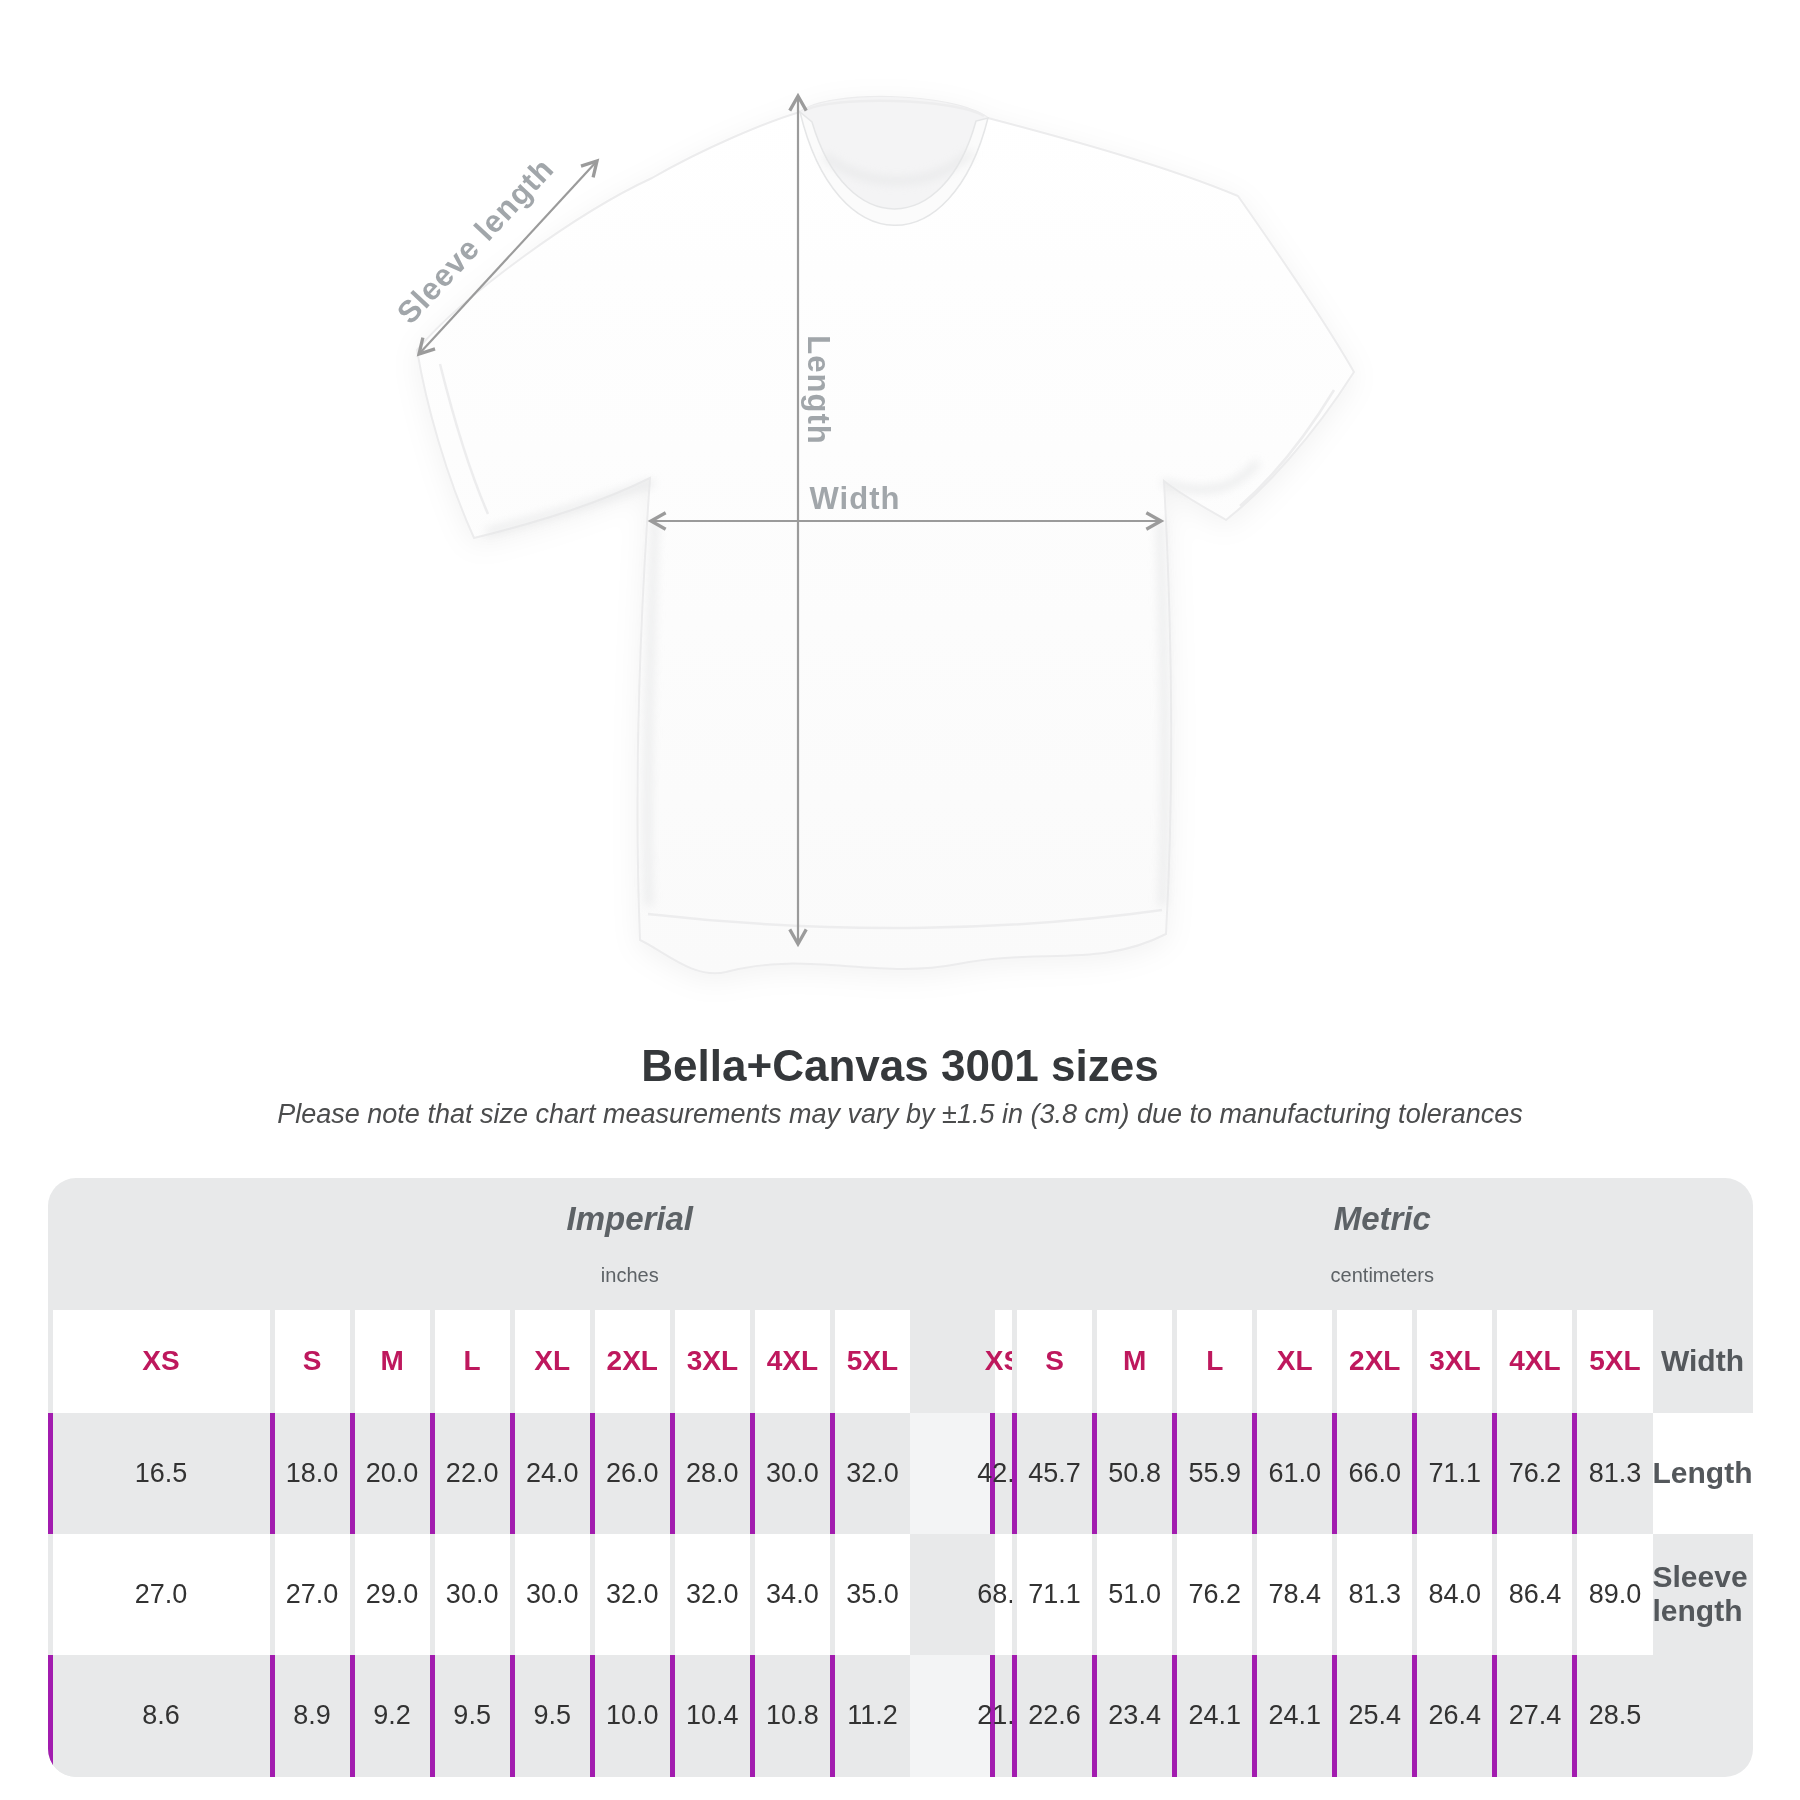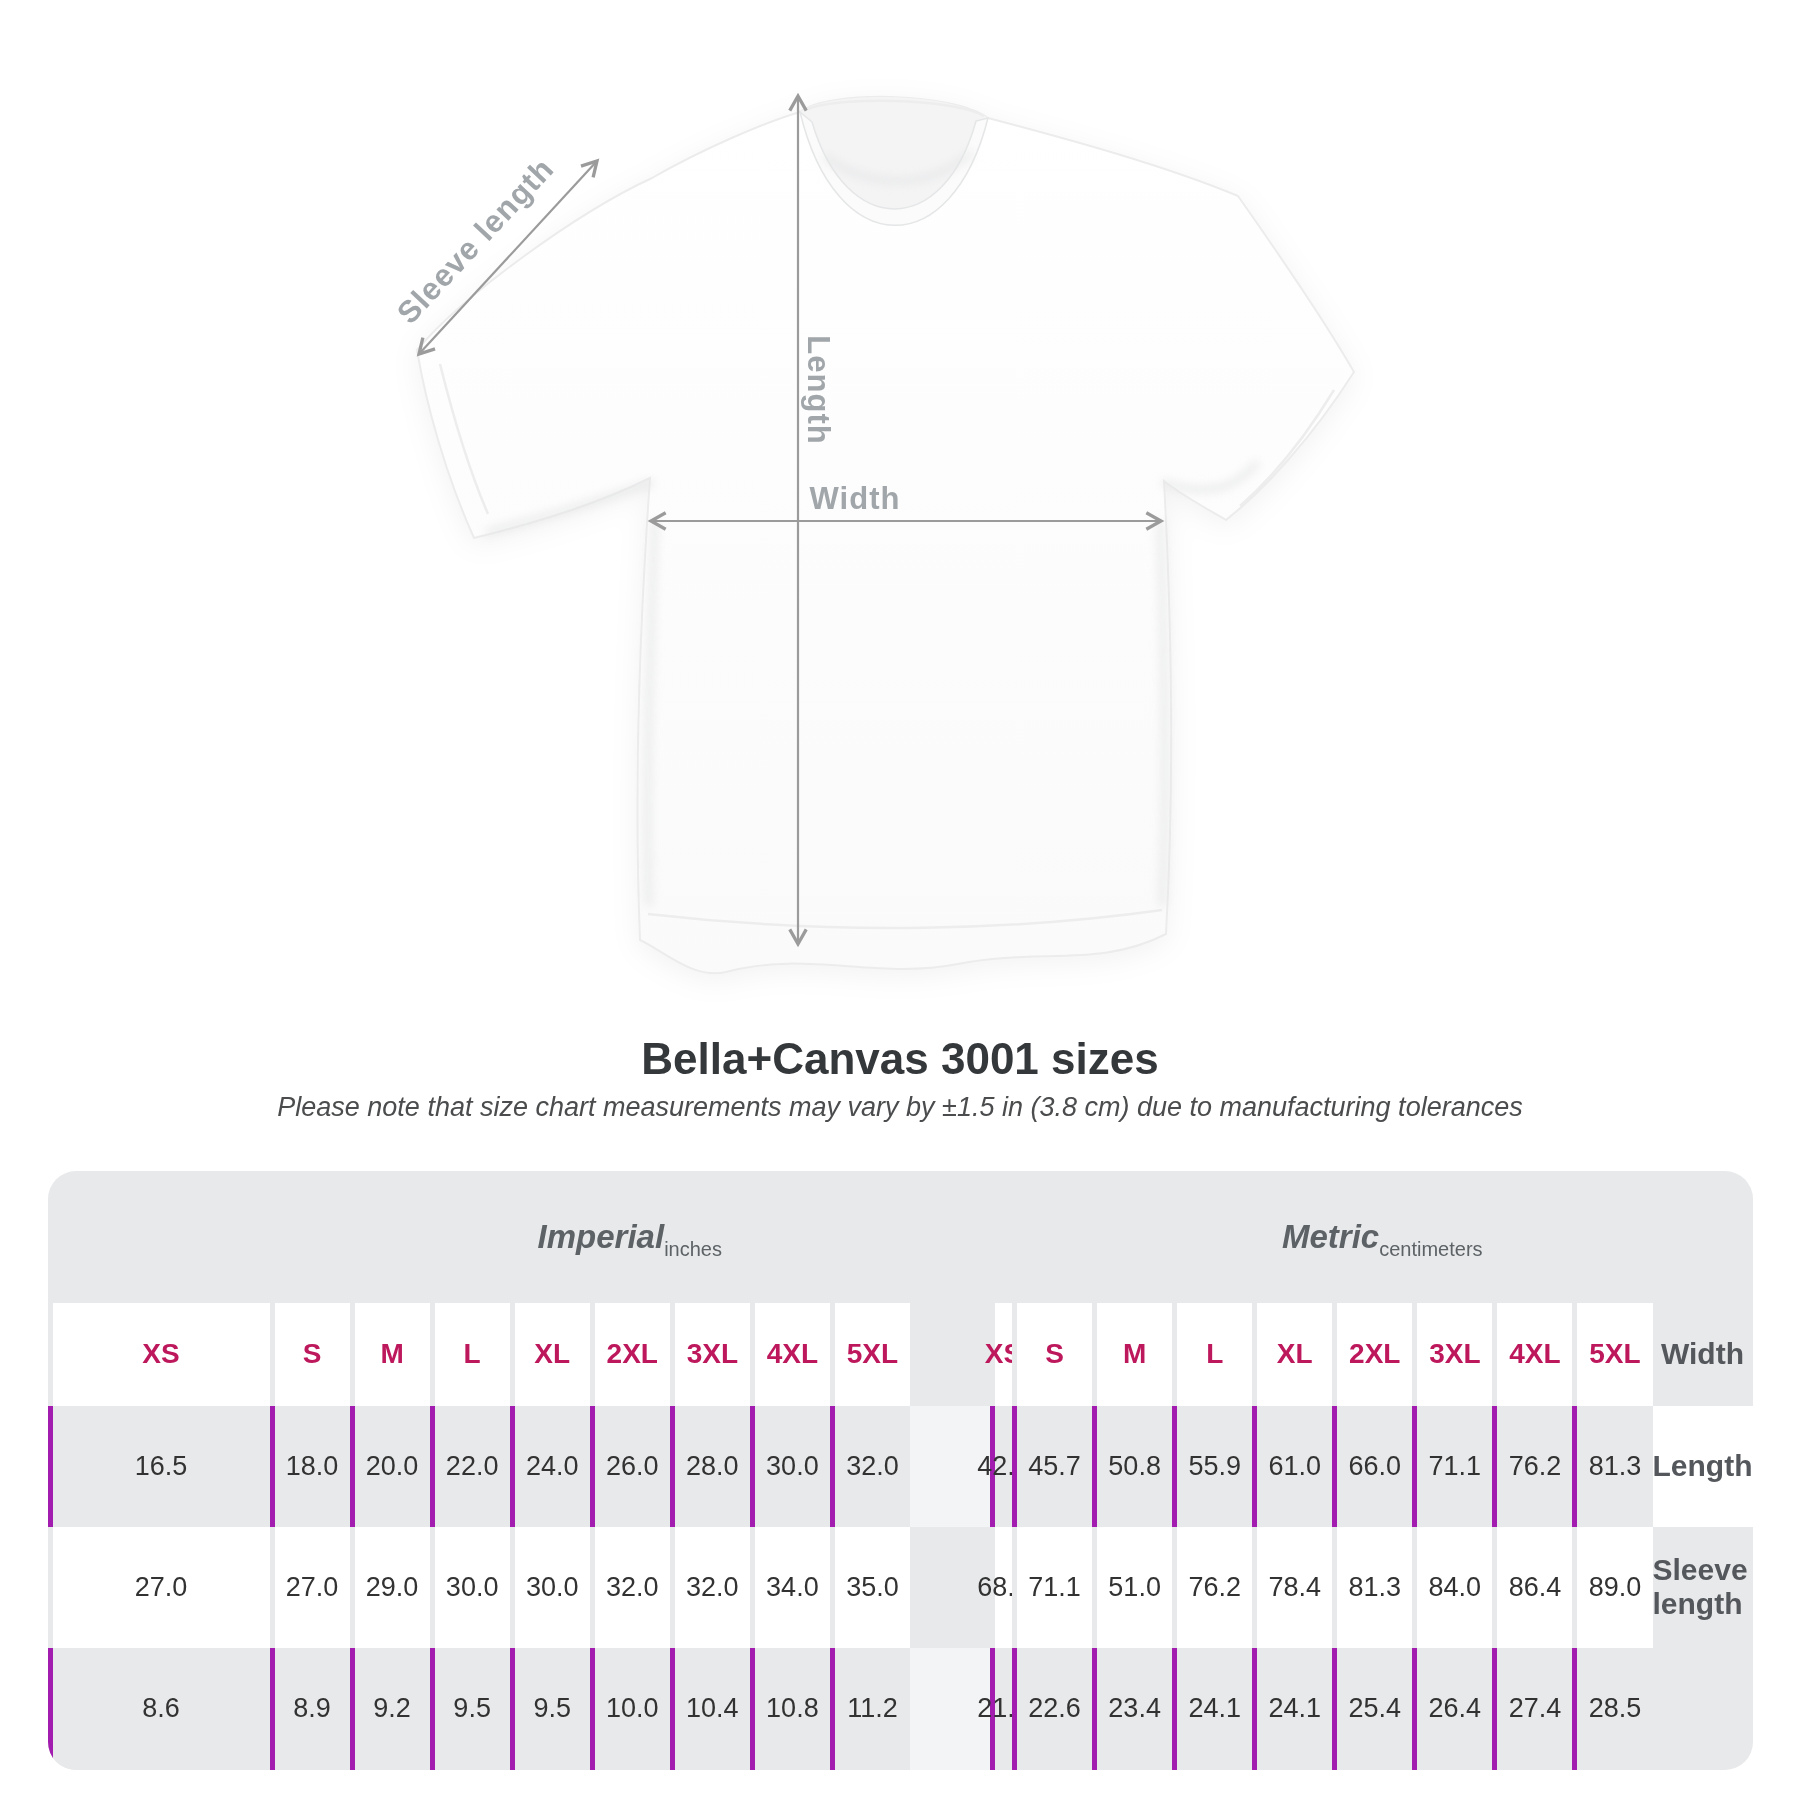--- a/index.html
+++ b/index.html
@@ -12,35 +12,35 @@
   .diagram{position:relative;width:1800px;height:1010px;}
   .diagram svg{position:absolute;inset:0;}
   .shirt-body{filter:drop-shadow(0 6px 14px rgba(0,0,0,0.05));}
   .diagram-label{
     font-family:"Liberation Sans","DejaVu Sans",sans-serif;
     font-weight:bold;font-size:31px;letter-spacing:1px;fill:#a1a6aa;
   }
   
   .title-block{text-align:center;}
   .page-title{
-    margin:27px 0 0 0;font-size:44px;line-height:1;font-weight:bold;color:#35383b;
+    margin:34px 0 0 0;font-size:44px;line-height:1;font-weight:bold;color:#35383b;
   }
   .note{
     margin:10px 0 0 0;font-size:27px;line-height:1.25;font-style:italic;color:#4b4c4d;
   }
   
   .size-table{
     width:1705px;margin:46px auto 0 auto;
     background:#e8e9ea;border-radius:28px;overflow:hidden;
     display:grid;
     grid-template-columns:222px repeat(9,1fr) 22px repeat(9,1fr);
     grid-template-rows:132px 103px 121px 121px 122px;
   }
   .span9{grid-column:span 9;}
-  .sec{display:flex;flex-direction:row;align-items:center;justify-content:center;color:#5d6266;}
+  .sec{display:flex;flex-direction:column;align-items:center;justify-content:center;color:#5d6266;}
   .sec-name{font-size:33px;font-weight:bold;font-style:italic;}
   .sec-unit{font-size:20px;margin-top:26px;}
   .c{display:flex;align-items:center;justify-content:center;}
   .w{background:#ffffff;}                 
   .g{background:#e8e9ea;}                 
   .sepw{background:transparent;}          
   .sepg{background:#f3f4f5;}              
   .bw{border-left:5px solid #e8e9ea;}     
   .bg{border-left:5px solid #a21caf;}     
   .hdr{font-size:28px;font-weight:bold;color:#be185d;}

